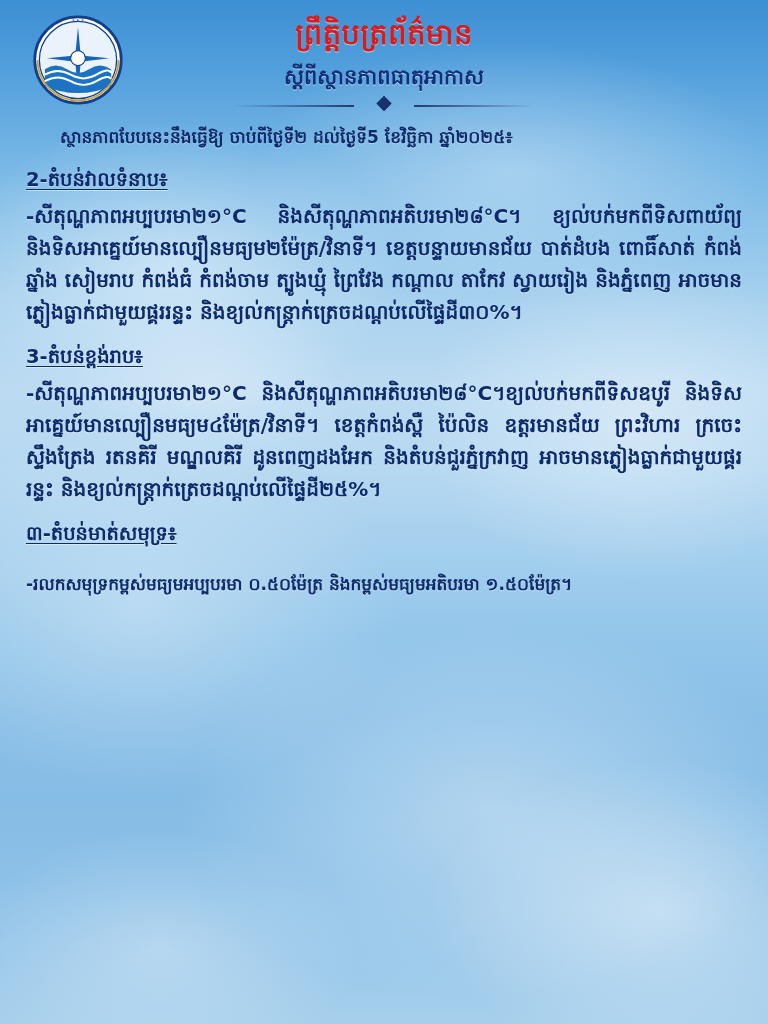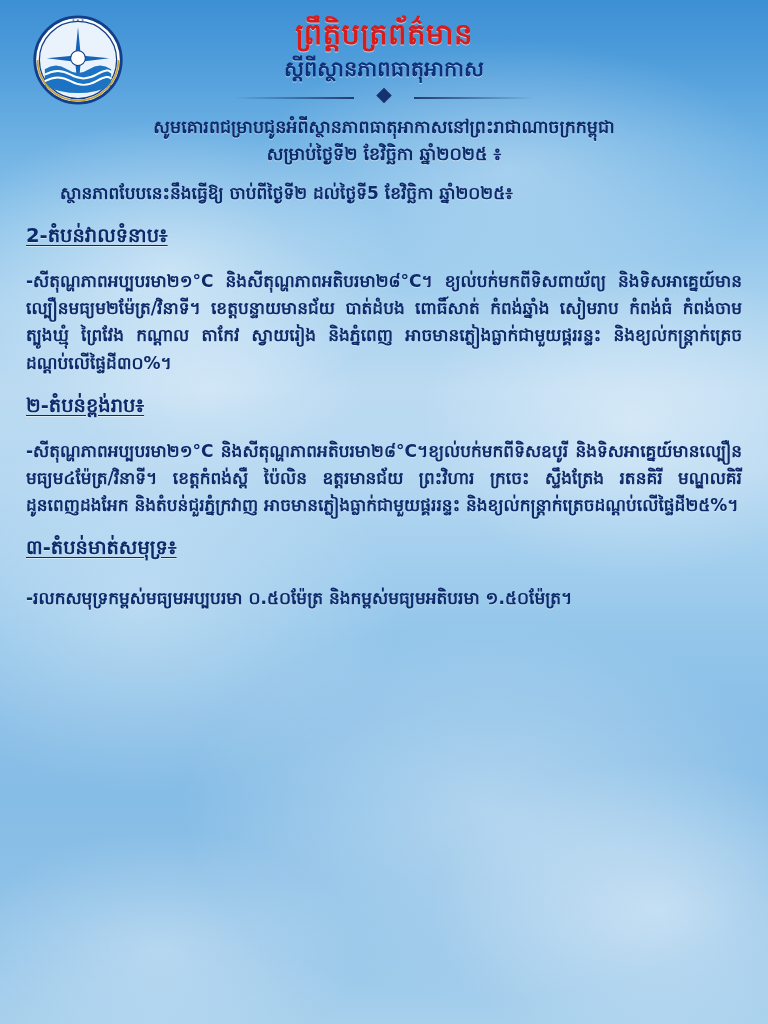--- a/index.html
+++ b/index.html
@@ -76,21 +76,21 @@
     color: #d81b1b;
     letter-spacing: .5px;
     line-height: 1.25;
     text-shadow: 0 1px 0 rgba(255,255,255,.55);
   }
   .title-sub {
     font-size: 21px;
     font-weight: bold;
     color: #0e2f7a;
     line-height: 1.3;
-    margin-top: 4px;
+    margin-top: 12px;
     text-shadow: 0 1px 0 rgba(255,255,255,.5);
   }
   .divider {
     margin: 6px auto 2px auto;
     width: 300px;
     height: 14px;
     position: relative;
   }
   .divider:before, .divider:after {
     content: "";
@@ -136,23 +136,23 @@
     color: #0d2a6b;
     font-size: 19.5px;
     font-weight: bold;
     margin-top: 16px;
     text-decoration: underline;
     text-underline-offset: 3px;
     text-shadow: 0 1px 0 rgba(255,255,255,.45);
   }
   .section-body {
     color: #0d2a6b;
-    font-size: 17px;
+    font-size: 20px;
     line-height: 1.6;
-    margin-top: 16px;
+    margin-top: 4px;
     text-align: justify;
     font-weight: bold;
     text-shadow: 0 1px 0 rgba(255,255,255,.4);
   }
   .sea-line {
     color: #0d2a6b;
     font-size: 17px;
     line-height: 1.6;
     margin-top: 21px;
     font-weight: bold;
@@ -206,31 +206,27 @@
           <text x="50" y="10" text-anchor="middle" font-size="6" fill="#123f8a">* * *</text>
         </svg>
       </div>
       <div class="title-main">ព្រឹត្តិបត្រព័ត៌មាន</div>
       <div class="title-sub">ស្ដីពីស្ថានភាពធាតុអាកាស</div>
       <div class="divider">
           <span></span>
         </div>
     </div>
 
-    <div class="intro">
-      <div>សូមគោរពជម្រាបជូនអំពីស្ថានភាពធាតុអាកាសនៅព្រះរាជាណាចក្រកម្ពុជា</div>
-      <div>សម្រាប់ថ្ងៃទី២ ខែវិច្ឆិកា ឆ្នាំ២០២៥ ៖</div>
-    </div>
 
     <div class="para">ស្ថានភាពបែបនេះនឹងធ្វើឱ្យ ចាប់ពីថ្ងៃទី២ ដល់ថ្ងៃទី5 ខែវិច្ឆិកា ឆ្នាំ២០២៥៖</div>
 
     <div class="section-head">2-តំបន់វាលទំនាប៖</div>
     <div class="section-body">-សីតុណ្ហភាពអប្បបរមា២១°C និងសីតុណ្ហភាពអតិបរមា២៨°C។ ខ្យល់បក់មកពីទិសពាយ័ព្យ និងទិសអាគ្នេយ៍មានល្បឿនមធ្យម២ម៉ែត្រ/វិនាទី។ ខេត្តបន្ទាយមានជ័យ បាត់ដំបង ពោធិ៍សាត់ កំពង់ឆ្នាំង សៀមរាប កំពង់ធំ កំពង់ចាម ត្បូងឃ្មុំ ព្រៃវែង កណ្ដាល តាកែវ ស្វាយរៀង និងភ្នំពេញ អាចមានភ្លៀងធ្លាក់ជាមួយផ្គររន្ទះ និងខ្យល់កន្ត្រាក់ត្រេចដណ្ដប់លើផ្ទៃដី៣០%។</div>
 
-    <div class="section-head">២-តំបន់ខ្ពង់រាប៖</div>
+    <div class="section-head">3-តំបន់ខ្ពង់រាប៖</div>
     <div class="section-body">-សីតុណ្ហភាពអប្បបរមា២១°C និងសីតុណ្ហភាពអតិបរមា២៨°C។ខ្យល់បក់មកពីទិសឧបូរី និងទិសអាគ្នេយ៍មានល្បឿនមធ្យម៤ម៉ែត្រ/វិនាទី។ ខេត្តកំពង់ស្ពឺ ប៉ៃលិន ឧត្ដរមានជ័យ ព្រះវិហារ ក្រចេះ ស្ទឹងត្រែង រតនគិរី មណ្ឌលគិរី ដូនពេញដងអែក និងតំបន់ជួរភ្នំក្រវាញ អាចមានភ្លៀងធ្លាក់ជាមួយផ្គររន្ទះ និងខ្យល់កន្ត្រាក់ត្រេចដណ្ដប់លើផ្ទៃដី២៥%។</div>
 
     <div class="section-head">៣-តំបន់មាត់សមុទ្រ៖</div>
 
     <div class="sea-line">-រលកសមុទ្រកម្ពស់មធ្យមអប្បបរមា ០.៥០ម៉ែត្រ និងកម្ពស់មធ្យមអតិបរមា ១.៥០ម៉ែត្រ។</div>
 
 
   </div>
 </div>
 

